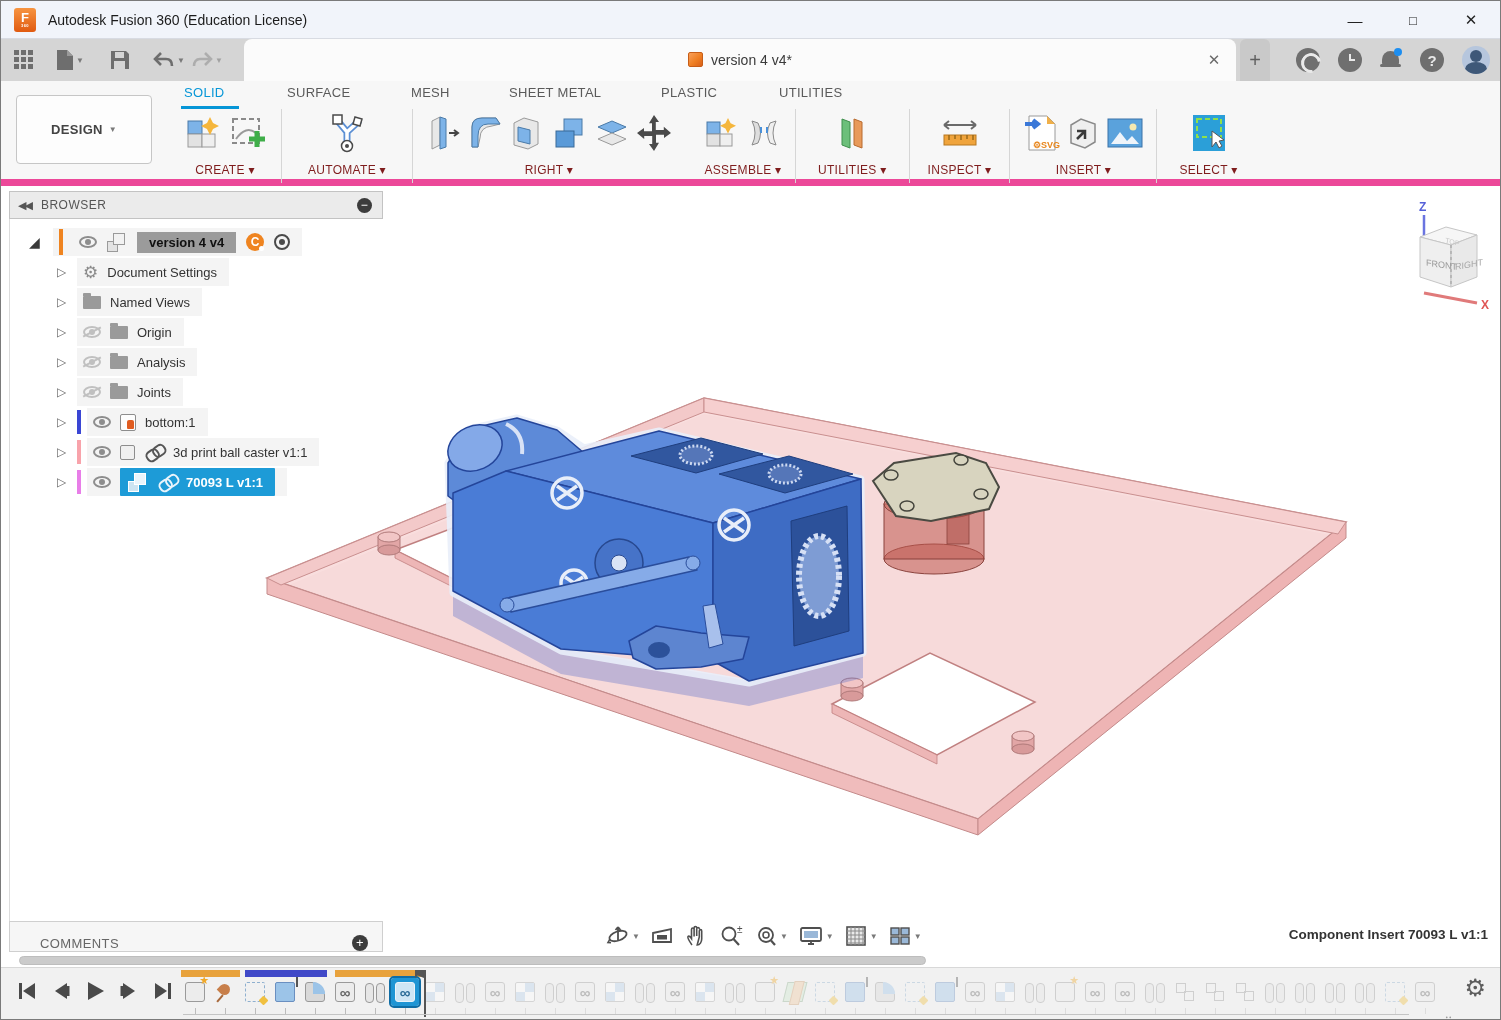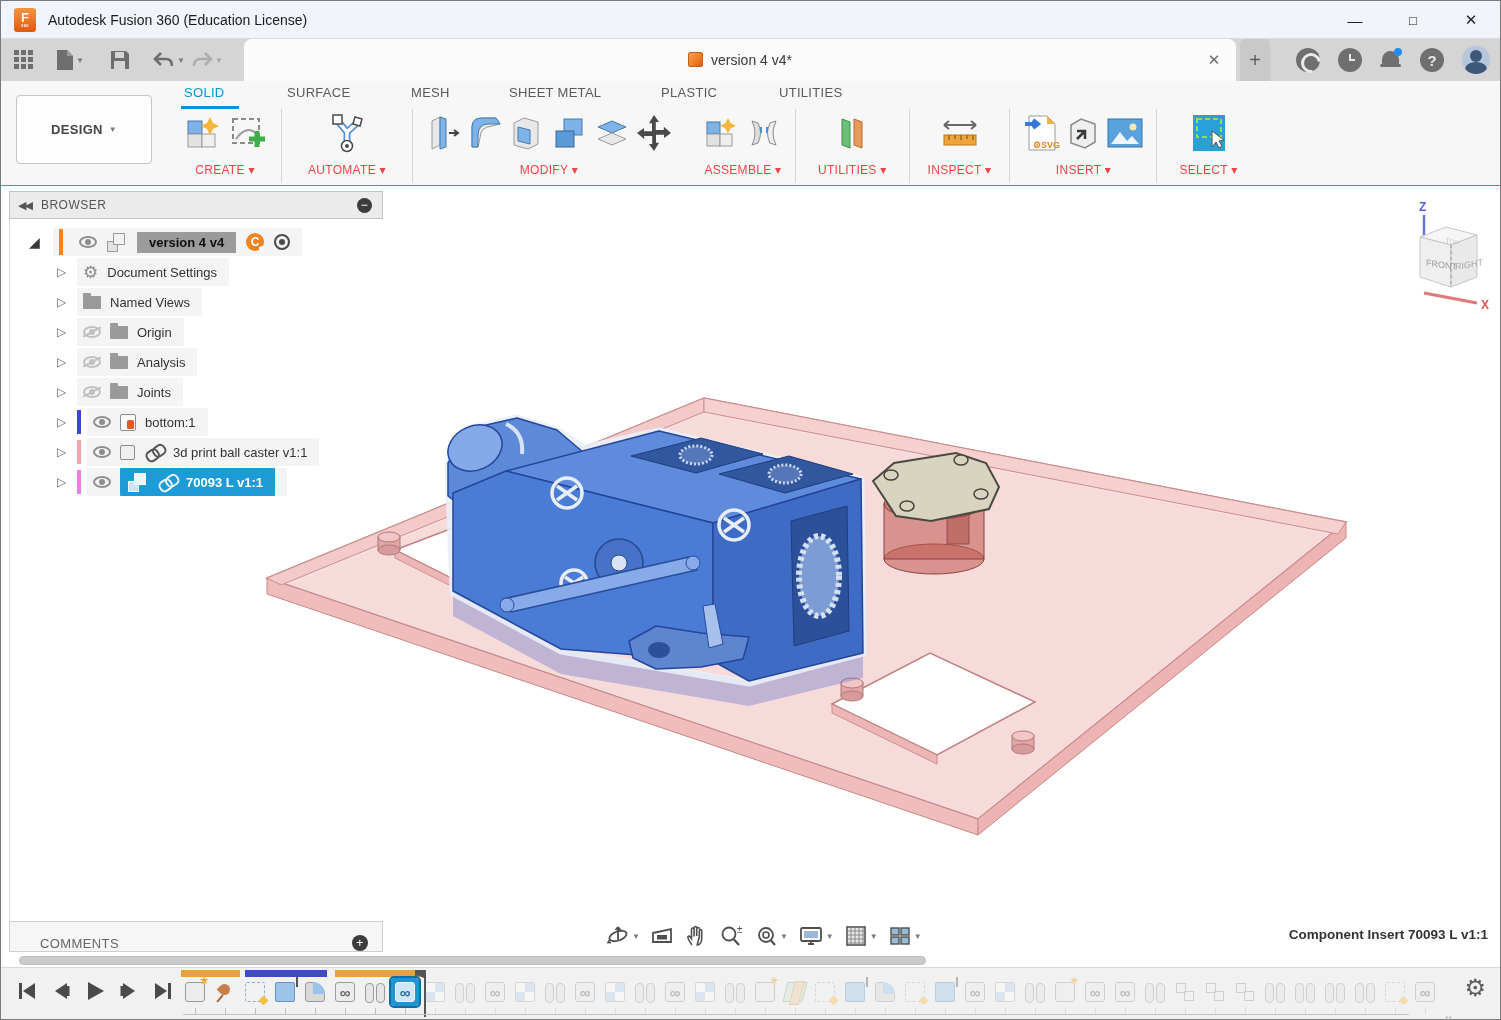--- a/index.html
+++ b/index.html
@@ -33,30 +33,30 @@
   .circ-icon.ext::after { content:''; position:absolute; left:5px; top:5px; width:14px; height:14px; border-radius:50%; border:3px solid #e9e9e9; border-right-color:transparent; transform:rotate(35deg); }
   .bell { position:relative; width:22px; height:24px; }
   .bell-body { position:absolute; left:2px; top:3px; width:17px; height:14px; background:#6f6f6f; border-radius:9px 9px 2px 2px; }
   .bell-lip { position:absolute; left:0; top:16px; width:21px; height:3px; background:#6f6f6f; border-radius:2px; }
   .bell-dot { position:absolute; right:0; top:0; width:8px; height:8px; border-radius:50%; background:#1d8ef0; }
   .avatar { width:28px; height:28px; border-radius:50%; background:#b6c6dd; position:relative; overflow:hidden; }
   .avatar::before { content:''; position:absolute; left:8px; top:4px; width:12px; height:12px; border-radius:50%; background:#3e5878; }
   .avatar::after { content:''; position:absolute; left:3px; top:16px; width:22px; height:14px; border-radius:50% 50% 0 0; background:#3e5878; }
 
   
-  .ribbon { position:absolute; left:0; top:80px; width:100%; height:105px; background:#f7f7f7; border-bottom:1px solid #ec4899; }
+  .ribbon { position:absolute; left:0; top:80px; width:100%; height:105px; background:#f7f7f7; border-bottom:7px solid #ec4899; }
   .rtabs { position:absolute; top:4px; left:0; width:100%; height:22px; }
   .rtab { position:absolute; top:0; font-size:13px; color:#5a5a5a; letter-spacing:.3px; }
   .rtab.active { color:#0696d7; }
   .rtab-underline { position:absolute; top:21px; height:3px; background:#0696d7; }
   .design-btn { position:absolute; left:15px; top:14px; width:136px; height:69px; background:#fdfdfd; border:1px solid #c6c6c6; border-radius:4px; display:flex; align-items:center; justify-content:center; font-size:13px; font-weight:bold; color:#444; letter-spacing:.3px; }
   .rgroups { position:absolute; left:168px; top:26px; right:0; height:78px; display:flex; }
   .rgroup { display:flex; flex-direction:column; align-items:center; padding:0 10px; }
   .rgroup-icons { height:52px; display:flex; align-items:center; gap:0; }
-  .rgroup-label { margin-top:4px; font-size:12px; color:#ef4444; letter-spacing:.3px; white-space:nowrap; }
+  .rgroup-label { margin-top:4px; font-size:12px; color:#7f1d1d; letter-spacing:.3px; white-space:nowrap; }
   .rsep { width:1px; height:74px; background:#d6d6d6; margin-top:2px; }
   .tool { width:46px; height:46px; display:flex; align-items:center; justify-content:center; }
   .tool.small { width:42px; }
 
   
   .browser { position:absolute; left:8px; top:190px; width:374px; }
   .browser-header { height:28px; background:#ebebeb; border:1px solid #c3c3c3; display:flex; align-items:center; font-size:12px; color:#555; letter-spacing:.5px; }
   .collapse-ic { margin:0 10px 0 8px; color:#555; font-size:11px; letter-spacing:-2px; }
   .dock-ic { margin-left:auto; margin-right:10px; width:15px; height:15px; border-radius:50%; background:#3c3c3c; color:#fff; display:flex; align-items:center; justify-content:center; font-size:12px; line-height:0; }
   .tree { padding-top:8px; }
@@ -312,21 +312,21 @@
                 <path d="M6 14 l14 -6 14 6 -14 6 z" fill="#7db3e8" stroke="#4a7aa8"></path>
                 <path d="M6 26 l14 -6 14 6 -14 6 z" fill="#e8e8e8" stroke="#9a9a9a"></path>
               </svg>
           </div>
           <div class="tool small">
             <svg width="42" height="42" viewBox="0 0 42 42">
                 <path d="M21 3 l5 7 h-3.2 v8 h8 V14.8 L38 21 l-7 5 v-3.2 h-8 v8 H26 L21 39 l-5 -7 h3.2 v-8 h-8 V27 L4 21 l7 -5 v3.2 h8 v-8 H16 z" fill="#4a4a4a"></path>
               </svg>
           </div>
         </div>
-        <div class="rgroup-label">MODIFY ▾</div>
+        <div class="rgroup-label">RIGHT ▾</div>
       </div>
 
       <div class="rgroup" style="padding-left:16px;">
         <div class="rgroup-icons">
           <div class="tool small">
             <svg width="40" height="40" viewBox="0 0 40 40">
                 <rect x="5" y="9" width="13" height="12" fill="#7db3e8" stroke="#4a7aa8"></rect>
                 <rect x="5" y="21" width="13" height="12" fill="#e2e2e2" stroke="#9a9a9a"></rect>
                 <rect x="18" y="21" width="12" height="12" fill="#efefef" stroke="#9a9a9a"></rect>
                 <path d="M26 5 l2.6 5.2 5.4 2.6 -5.4 2.6 -2.6 5.2 -2.6 -5.2 -5.4 -2.6 5.4 -2.6 z" fill="#f5b63c"></path>

